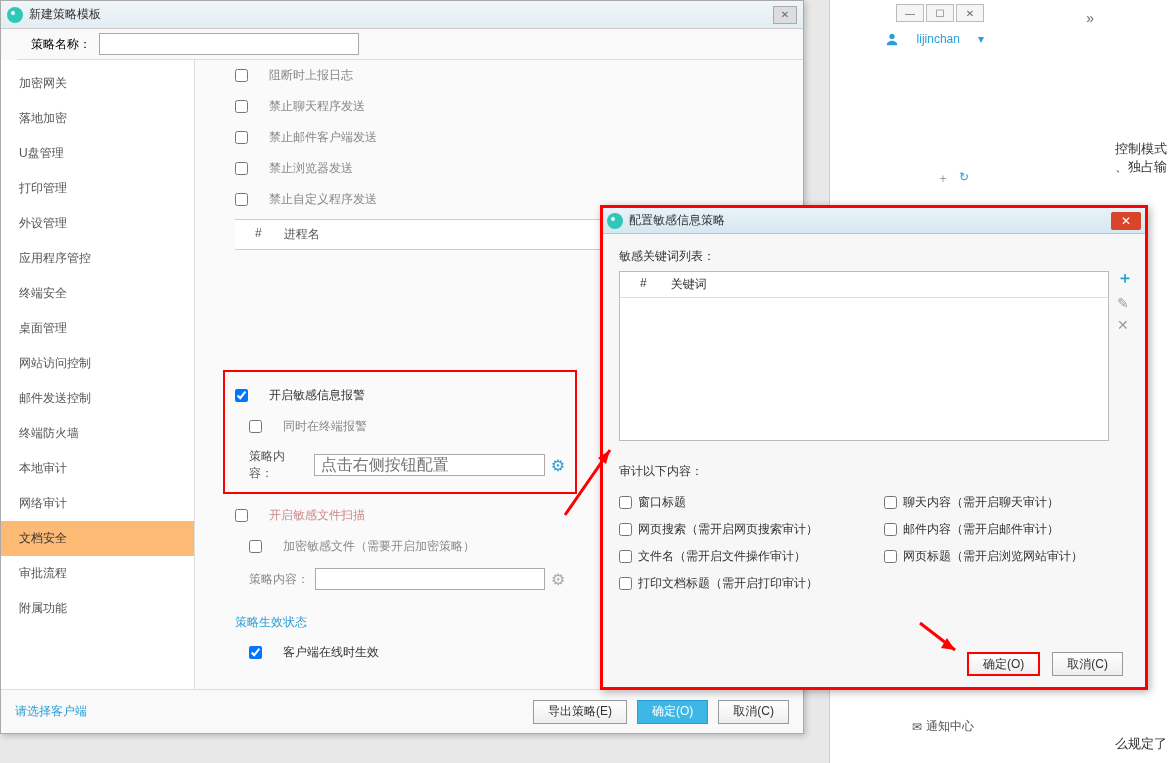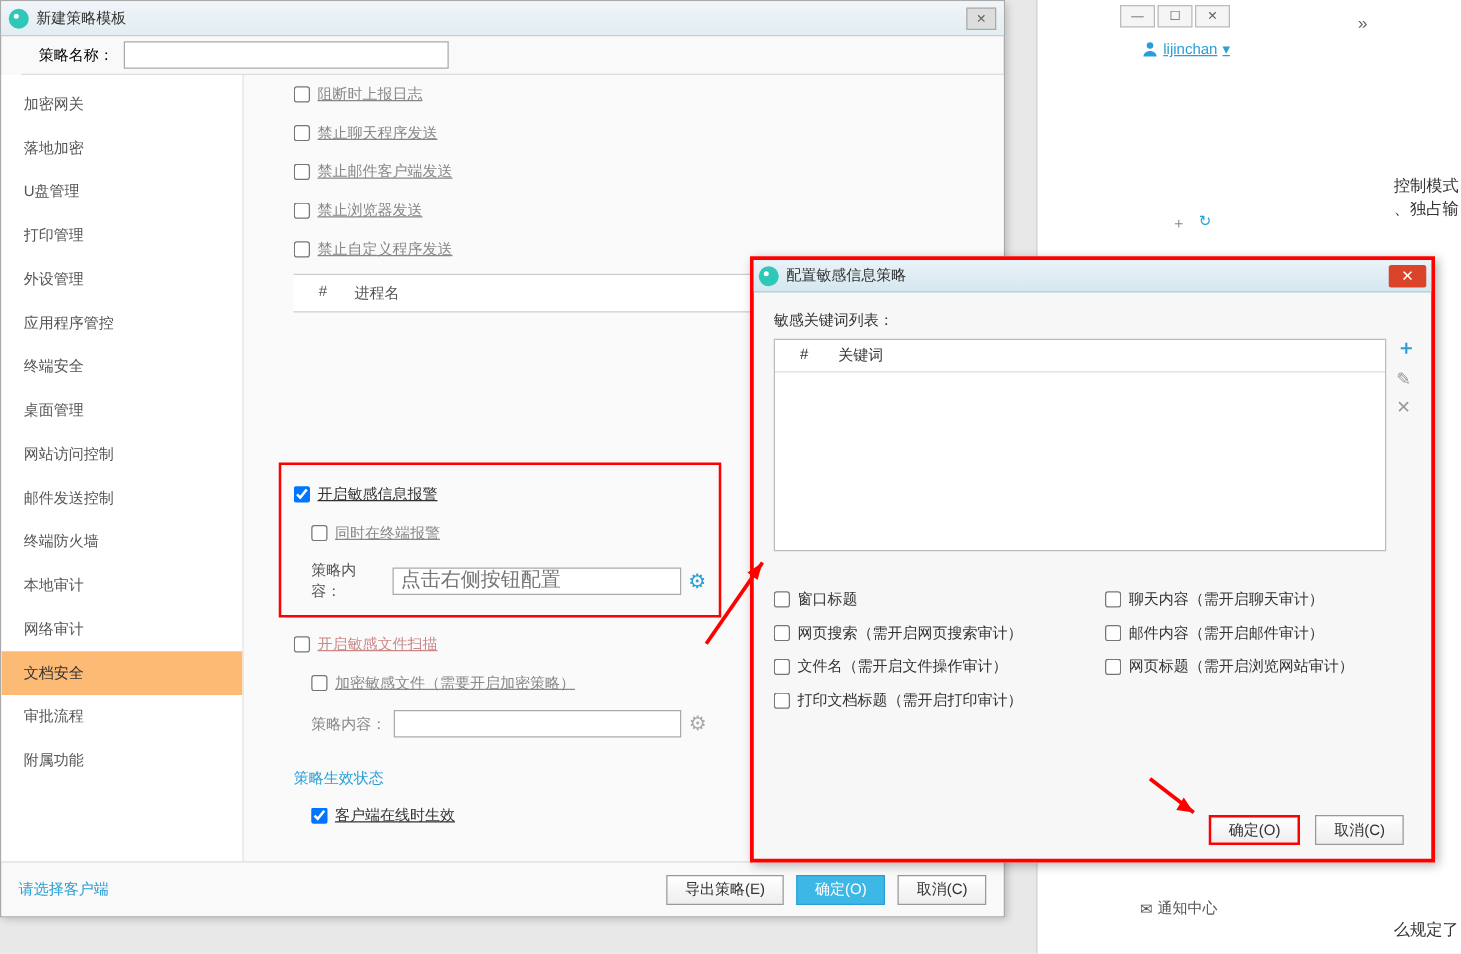--- a/index.html
+++ b/index.html
@@ -3,21 +3,21 @@
 <meta charset="utf-8">
 <style>
 * { box-sizing: border-box; margin: 0; padding: 0; font-family: "Microsoft YaHei", Arial, sans-serif; font-size: 12px; }
 body { background: #e8e8e8; width: 1169px; height: 763px; position: relative; overflow: hidden; }
 
 
 .bg-browser { position: absolute; top: 0; right: 0; width: 340px; height: 763px; background: #fff; border-left: 1px solid #ccc; }
 .bg-controls { position: absolute; top: 4px; right: 185px; display: flex; gap: 2px; }
 .bg-controls .btn { width: 28px; height: 18px; border: 1px solid #bbb; background: #f5f5f5; display: flex; align-items: center; justify-content: center; color: #666; font-size: 10px; }
 .chevrons { position: absolute; top: 10px; right: 75px; font-size: 14px; color: #666; }
-.bg-user { position: absolute; top: 32px; right: 185px; color: #2a9fd6; display: flex; align-items: center; gap: 4px; text-decoration: underline; }
+.bg-user { position: absolute; top: 32px; right: 185px; color: #2a9fd6; display: flex; align-items: center; gap: 18px; }
 .user-icon { width: 14px; height: 14px; fill: #2a9fd6; }
 .bg-addrow { position: absolute; top: 170px; right: 200px; display: flex; gap: 10px; color: #888; font-size: 16px; }
 .bg-addrow .refresh { color: #2a9fd6; }
 .bg-notice { position: absolute; bottom: 28px; right: 195px; color: #555; display: flex; align-items: center; gap: 4px; }
 .bg-text { position: absolute; right: 2px; color: #333; font-size: 13px; }
 
 
 .main-dialog { position: absolute; top: 0; left: 0; width: 804px; height: 734px; background: #f9f9f9; border: 1px solid #aaa; display: flex; flex-direction: column; box-shadow: 2px 2px 6px rgba(0,0,0,0.2); }
 .titlebar { height: 28px; background: linear-gradient(#f0f5f8, #e3edf2); border-bottom: 1px solid #ccc; display: flex; align-items: center; padding: 0 6px; }
 .title-icon { width: 16px; height: 16px; border-radius: 50%; background: #2dc8b8; margin-right: 6px; position: relative; }
@@ -31,21 +31,21 @@
 .body { flex: 1; display: flex; overflow: hidden; }
 .sidebar { width: 194px; background: #fff; border-right: 1px solid #ddd; overflow-y: auto; position: relative; padding: 6px 0; }
 .sidebar::-webkit-scrollbar { width: 14px; }
 .sidebar::-webkit-scrollbar-thumb { background: #ccc; }
 .sidebar-item { padding: 9px 18px; color: #555; cursor: pointer; }
 .sidebar-item.active { background: #fdba74; color: #333; }
 
 .content { flex: 1; background: #fafafa; overflow-y: auto; padding: 0 20px 10px 40px; position: relative; }
 .content::-webkit-scrollbar { width: 14px; }
 .content::-webkit-scrollbar-thumb { background: #ccc; }
-.opt-row { display: flex; align-items: center; gap: 6px; padding: 7px 0; color: #888; text-decoration: underline; }
+.opt-row { display: flex; align-items: center; gap: 21px; padding: 7px 0; color: #888; }
 .opt-row input[type=checkbox] { width: 13px; height: 13px; }
 .opt-row.darker { color: #333; }
 .proc-table { border-top: 1px solid #ccc; border-bottom: 1px solid #ccc; padding: 6px 8px 6px 20px; color: #555; background: #fff; margin: 4px 0 20px 0; display: flex; gap: 22px; }
 
 .highlight-box { border: 2px solid #f00; padding: 8px 10px 10px 10px; margin: 120px 0 6px 0; width: 354px; position: relative; left: -12px; }
 .hb-content-row { display: flex; align-items: center; gap: 6px; color: #555; padding-top: 6px; }
 .content-input { width: 236px; height: 22px; border: 1px solid #aaa; padding: 0 6px; background: #fff; color: #888; font-size: 16px; }
 .gear { color: #2a9fd6; font-size: 16px; cursor: pointer; }
 
 .section-title { color: #2a9fd6; font-weight: normal; padding: 14px 0 6px 0; }
@@ -223,20 +223,21 @@
         <span>#</span>
         <span>关键词</span>
       </div>
     </div>
     <div class="kw-tools">
       <span class="plus">＋</span>
       <span>✎</span>
       <span>✕</span>
     </div>
     <div class="audit-section">
+      <div class="sub-label">审计以下内容：</div>
       <div class="audit-grid" id="audit-grid">
           <label class="audit-item">
             <input type="checkbox" style="">
             <span>窗口标题</span>
           </label>
           <label class="audit-item">
             <input type="checkbox" style="">
             <span>聊天内容（需开启聊天审计）</span>
           </label>
           <label class="audit-item">

